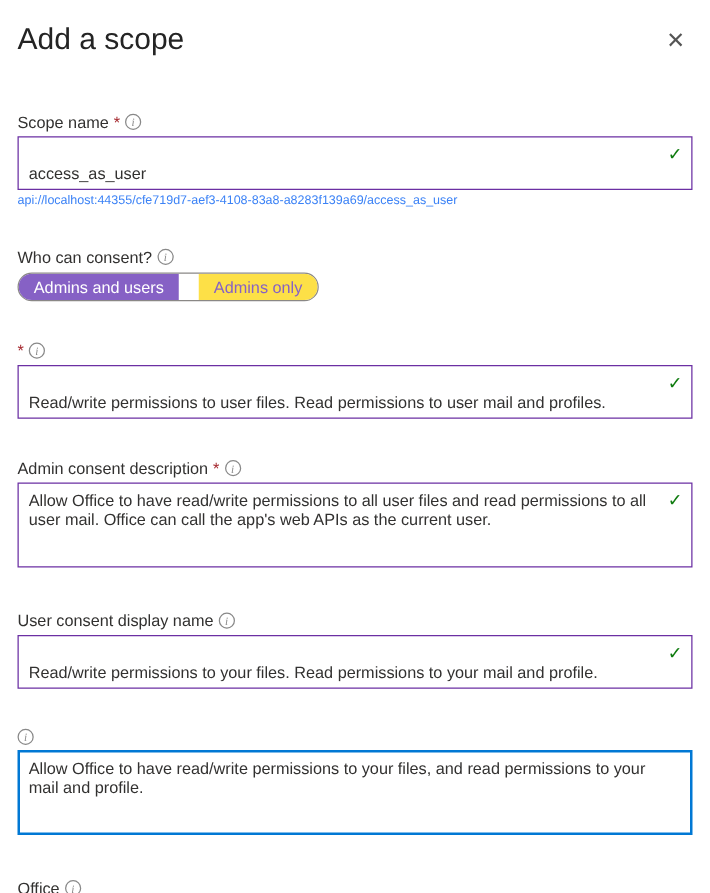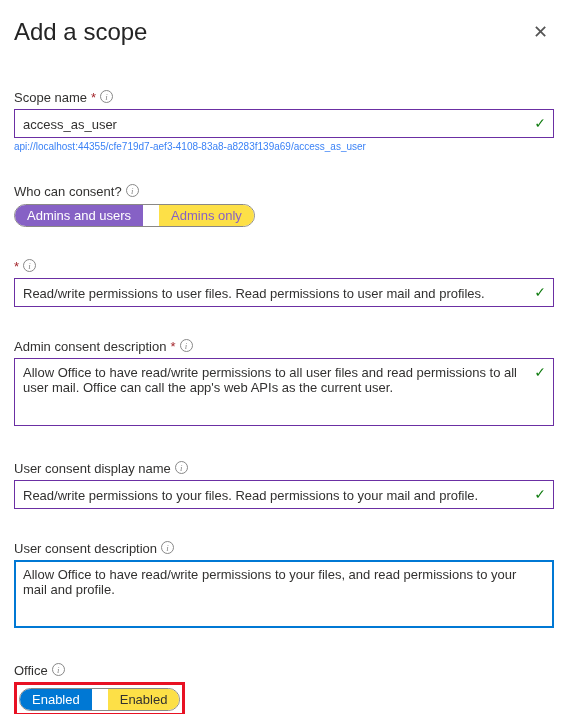--- a/index.html
+++ b/index.html
@@ -8,28 +8,28 @@
       font-size: 13px;
       color: #323130;
       background: #fff;
       width: 568px;
       padding: 18px 14px;
     }
     .header { display: flex; justify-content: space-between; align-items: center; margin-bottom: 44px; }
     .title { font-size: 24px; font-weight: 400; color: #242424; }
     .close-btn { background: none; border: none; font-size: 18px; color: #555; cursor: pointer; padding: 2px 6px; }
     .field { margin-bottom: 18px; }
-    .field-label { display: flex; gap: 4px; margin-bottom: 4px; font-size: 13px; color: #323130; margin-top: 32px; }
+    .field-label { display: flex; align-items: center; gap: 4px; margin-bottom: 4px; font-size: 13px; color: #323130; margin-top: 32px; }
     .req { color: #a4262c; }
     .info-icon { width: 13px; height: 13px; border: 1px solid #888; border-radius: 50%; display: inline-flex; align-items: center; justify-content: center; font-size: 9px; color: #888; font-style: italic; font-family: Georgia, serif; cursor: pointer; }
     .input-wrap { position: relative; }
     .text-input {
       width: 100%;
       border: 1px solid #6b2fa3;
-      padding: 7px 28px 5px 8px;
+      padding: 21px 28px 5px 8px;
       font-size: 13px;
       font-family: inherit;
       color: #323130;
       outline: none;
     }
     .text-input.gray-border { border-color: #6b2fa3; }
     .textarea {
       width: 100%;
       border: 1px solid #6b2fa3;
       padding: 6px 28px 6px 8px;
@@ -117,21 +117,20 @@
     <span class="info-icon">i</span>
   </div>
   <div class="input-wrap">
     <input type="text" class="text-input gray-border" value="Read/write permissions to your files. Read permissions to your mail and profile." style="">
     <span class="check-icon">✓</span>
   </div>
 </div>
 
 <div class="field">
   <div class="field-label">
-    <span>User consent description</span>
     <span class="info-icon">i</span>
   </div>
   <div class="input-wrap">
     <textarea class="textarea user-textarea focused" style="">Allow Office to have read/write permissions to your files, and read permissions to your mail and profile.</textarea>
   </div>
 </div>
 
 <div class="field state-row">
   <div class="field-label">
     <span>Office</span>

